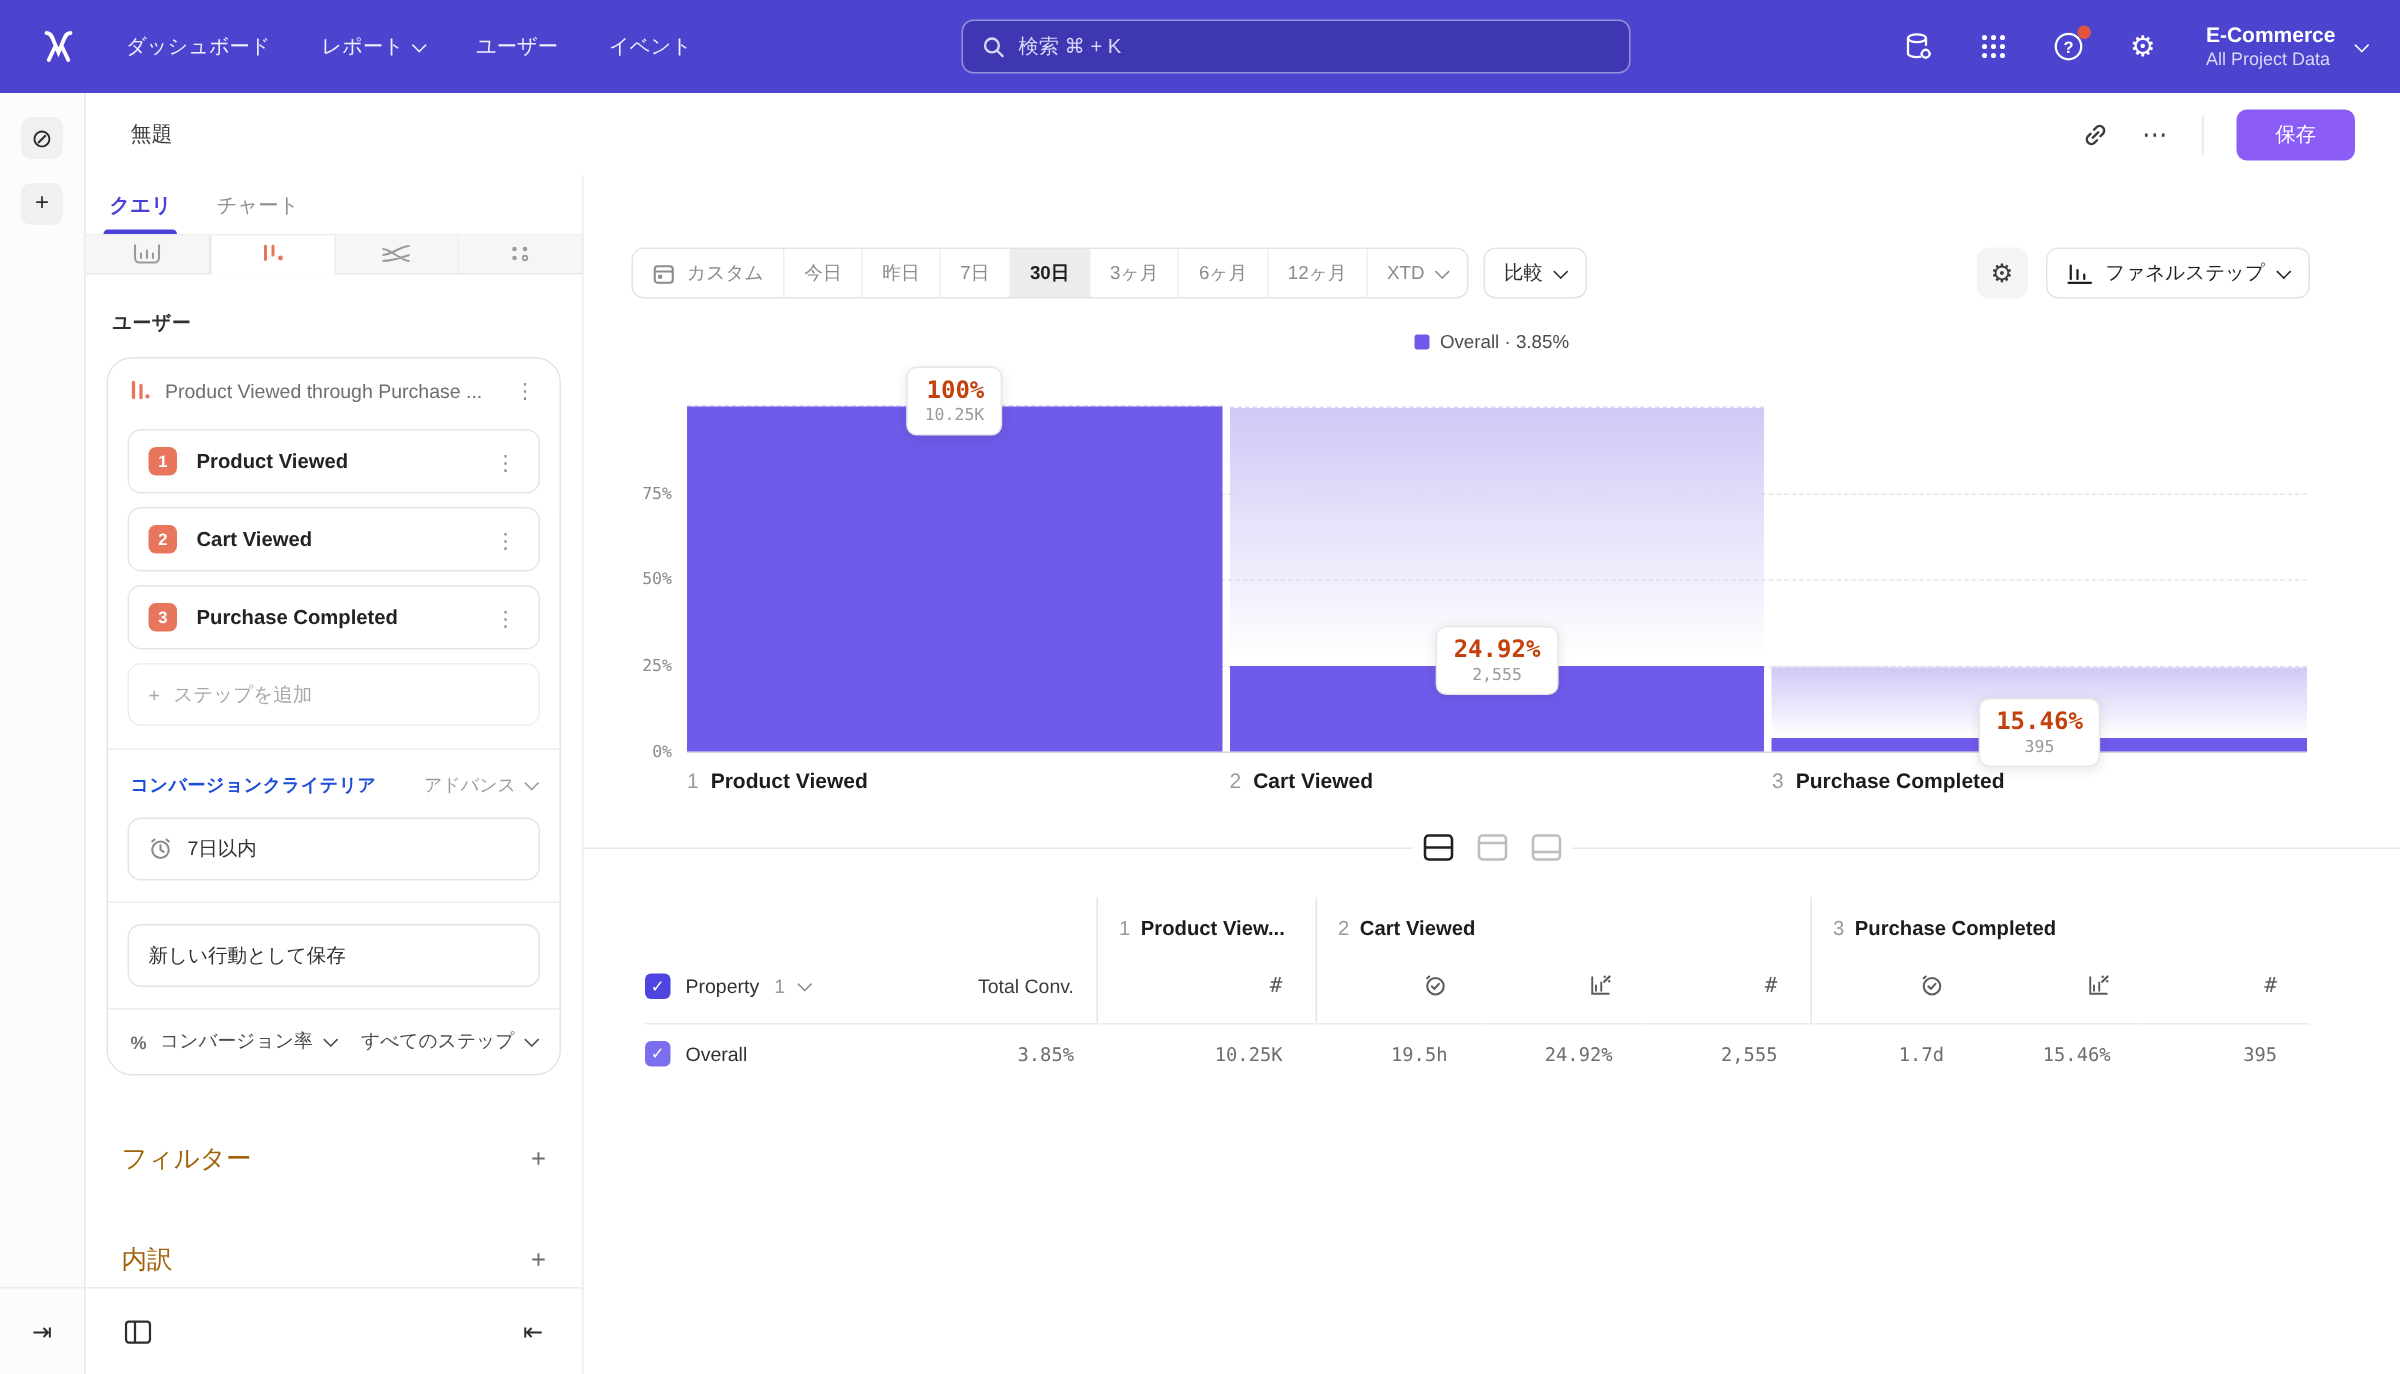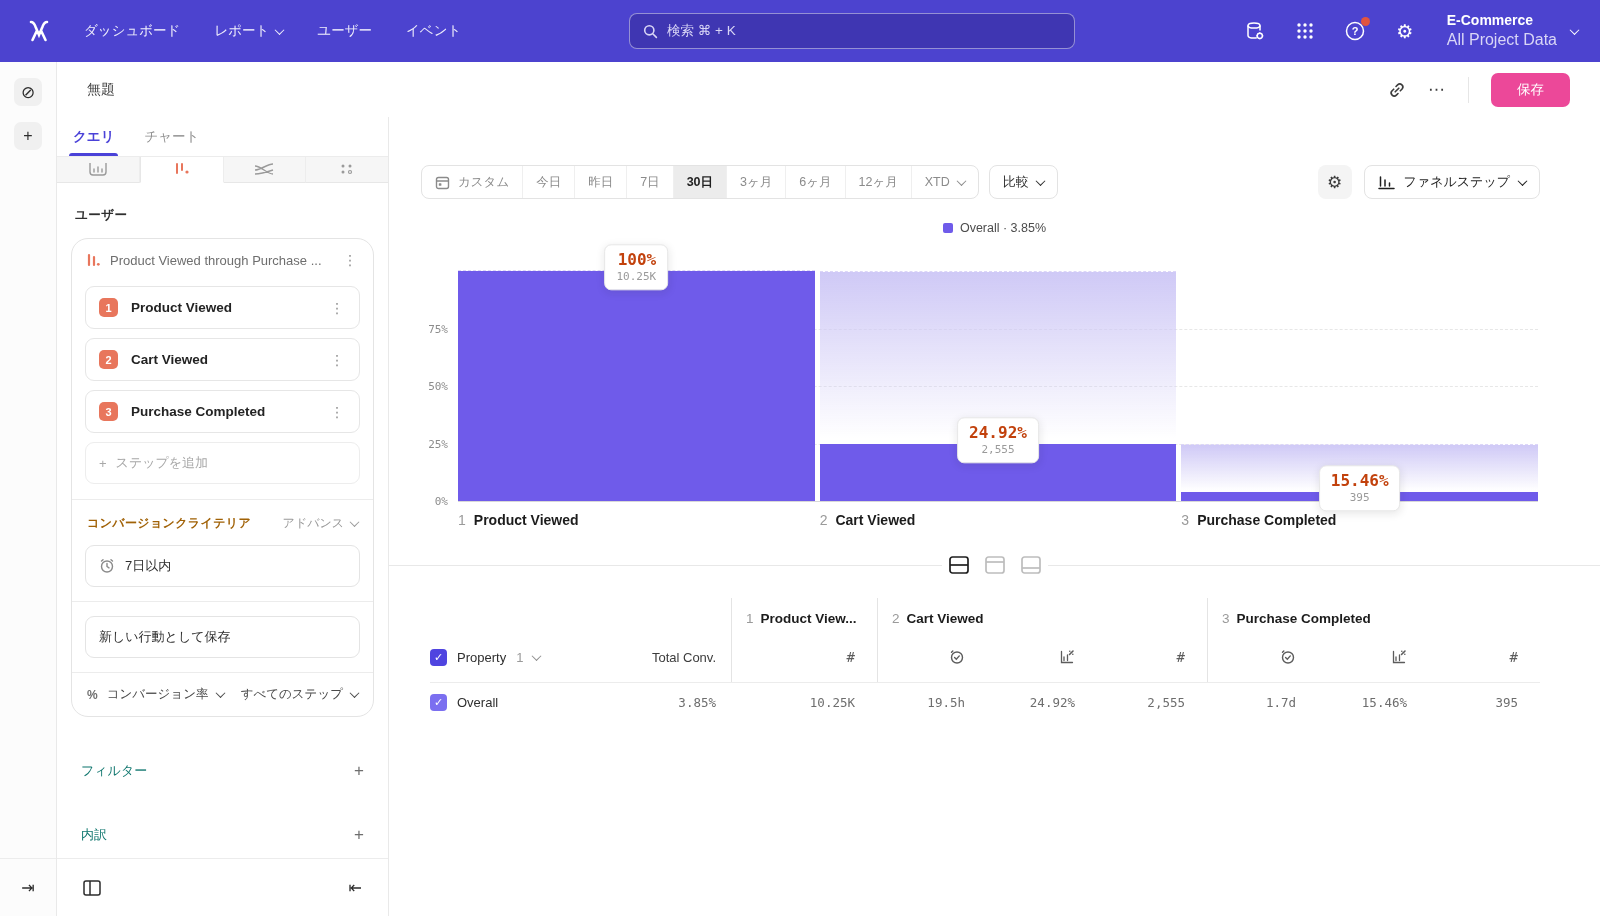--- a/index.html
+++ b/index.html
@@ -13,35 +13,35 @@
   .logo { width:34px; height:34px; display:flex; align-items:center; justify-content:center; font-weight:700; font-size:24px; margin-right:28px; }
   .nav-items { display:flex; align-items:center; gap:34px; }
   .nav-item { font-size:13.5px; color:#efeefc; display:flex; align-items:center; gap:7px; cursor:pointer; }
   .chev { width:7px; height:7px; border-right:1.6px solid currentColor; border-bottom:1.6px solid currentColor; transform:rotate(45deg) translate(-1px,-1px); display:inline-block; }
   .nav-search { margin-left:auto; margin-right:auto; width:446px; height:36px; background:rgba(22,16,90,0.25); border:1px solid rgba(255,255,255,0.45); border-radius:8px; display:flex; align-items:center; padding:0 13px; gap:9px; color:#d9d6f6; font-size:13.5px; }
   .nav-right { display:flex; align-items:center; gap:26px; }
   .nav-icon { width:24px; height:24px; display:flex; align-items:center; justify-content:center; position:relative; color:#fff; }
   .help-dot { position:absolute; top:-2px; right:-3px; width:9px; height:9px; background:#E2543F; border-radius:50%; }
   .org { text-align:left; line-height:1.25; margin-left:4px; }
   .org-name { font-size:14px; font-weight:700; }
-  .org-proj { font-size:16px; color:#d9d6f6; }
+  .org-proj { font-size:12px; color:#d9d6f6; }
   .gear-uni { font-size:19px; line-height:1; }
 
   
   .body { flex:1; display:flex; min-height:0; }
   .rail { width:57px; border-right:1px solid #e9e9e9; background:#fcfcfc; display:flex; flex-direction:column; align-items:center; flex-shrink:0; }
   .rail-btn { width:28px; height:28px; border-radius:7px; background:#f0f0f0; color:#2c2c2c; display:flex; align-items:center; justify-content:center; font-size:16px; margin-top:16px; cursor:pointer; }
   .rail-footer { margin-top:auto; width:100%; height:58px; border-top:1px solid #ececec; display:flex; align-items:center; justify-content:center; color:#2c2c2c; font-size:16px; }
 
   .content { flex:1; display:flex; flex-direction:column; min-width:0; }
   .titlebar { height:55px; display:flex; align-items:center; padding:0 30px; flex-shrink:0; }
   .doc-title { font-size:14px; color:#3c3c3c; }
   .title-actions { margin-left:auto; display:flex; align-items:center; gap:22px; color:#3c3c3c; }
   .vdiv { width:1px; height:26px; background:#e6e6e6; }
-  .save-btn { background:#ec4899; color:#fff; font-size:13.5px; border:none; border-radius:7px; height:34px; padding:0 26px; cursor:pointer; }
+  .save-btn { background:#8b5cf6; color:#fff; font-size:13.5px; border:none; border-radius:7px; height:34px; padding:0 26px; cursor:pointer; }
   .more-dots { font-size:17px; letter-spacing:1px; color:#3c3c3c; }
 
   .workspace { flex:1; display:flex; min-height:0; }
 
   
   .sidebar { width:332px; border-right:1px solid #e9e9e9; display:flex; flex-direction:column; flex-shrink:0; }
   .sb-tabs { height:40px; display:flex; align-items:flex-end; gap:30px; padding:0 16px; border-bottom:1px solid #ececec; flex-shrink:0; }
   .sb-tab { font-size:13.5px; color:#8d8d8d; padding-bottom:10px; position:relative; cursor:pointer;margin-top:15px; }
   .sb-tab.active { color:#4A42D8; font-weight:600; }
   .sb-tab.active::after { content:""; position:absolute; left:-4px; right:-4px; bottom:0; height:3px; background:#4A42D8; border-radius:3px 3px 0 0; }
@@ -53,29 +53,29 @@
   .metric-card { border:1px solid #e4e4e4; border-radius:17px; background:#fff; }
   .mc-head { display:flex; align-items:center; gap:10px; padding:13px 14px 9px 14px; }
   .mc-title { font-size:13px; color:#6e6e6e; flex:1; white-space:nowrap; overflow:hidden; text-overflow:ellipsis; }
   .kebab { color:#8f8f8f; font-size:14px; cursor:pointer; padding:0 2px; }
   .step-row { margin:9px 13px; border:1px solid #e6e6e6; border-radius:9px; display:flex; align-items:center; gap:13px; padding:11px 13px; background:#fff; cursor:pointer; }
   .step-num { width:19px; height:19px; background:#E8765C; color:#fff; border-radius:5px; font-size:11px; font-weight:700; display:flex; align-items:center; justify-content:center; }
   .step-label { flex:1; font-size:13.5px; color:#232323; font-weight:600; }
   .addstep-row { margin:9px 13px 15px 13px; border:1px solid #ededed; border-radius:9px; display:flex; align-items:center; gap:9px; padding:11px 13px; color:#a8a8a8; font-size:13px; cursor:pointer; }
   .card-div { border-top:1px solid #ececec; }
   .conv-head { display:flex; align-items:center; padding:15px 15px 11px 15px; }
-  .conv-title { font-size:12px; font-weight:700; color:#a16207; letter-spacing:.03em; flex:1; }
+  .conv-title { font-size:12px; font-weight:700; color:#1d4ed8; letter-spacing:.03em; flex:1; }
   .adv { font-size:12px; color:#9a9a9a; display:flex; align-items:center; gap:7px; cursor:pointer; }
   .pill-btn { margin:2px 13px 14px 13px; border:1px solid #e4e4e4; border-radius:9px; display:flex; align-items:center; gap:10px; padding:11px 13px; font-size:13px; color:#2f2f2f; cursor:pointer; }
   .mc-foot { border-top:1px solid #ececec; display:flex; align-items:center; padding:13px 15px; font-size:12.5px; color:#4a4a4a; }
   .mc-foot .left { display:flex; align-items:center; gap:9px; flex:1; cursor:pointer; }
   .mc-foot .right { display:flex; align-items:center; gap:8px; cursor:pointer; }
   .pct-glyph { color:#6e6e6e; font-size:12px; font-weight:700; }
   .sb-row { display:flex; align-items:center; padding:0 10px; margin-top:44px; }
-  .sb-row-label { font-size:13px; color:#0f766e; flex:1; }
+  .sb-row-label { font-size:17px; color:#a16207; flex:1; }
   .plus-btn { color:#6e6e6e; font-size:17px; cursor:pointer; }
   .sb-footer { margin-top:auto; border-top:1px solid #ececec; height:58px; display:flex; align-items:center; padding:0 26px; color:#2c2c2c; flex-shrink:0; }
   .sb-footer .collapse { margin-left:auto; font-size:16px; }
 
   
   .main { flex:1; display:flex; flex-direction:column; min-width:0; position:relative; }
   .toolbar { margin:48px 60px 0 32px; display:flex; align-items:center; flex-shrink:0; }
   .seg { display:flex; border:1px solid #e3e3e3; border-radius:8px; overflow:hidden; background:#fff; height:34px; }
   .seg-btn { display:flex; align-items:center; gap:8px; padding:0 13px; font-size:12.5px; color:#8b8b8b; border-left:1px solid #efefef; cursor:pointer; white-space:nowrap; }
   .seg-btn:first-child { border-left:none; }

